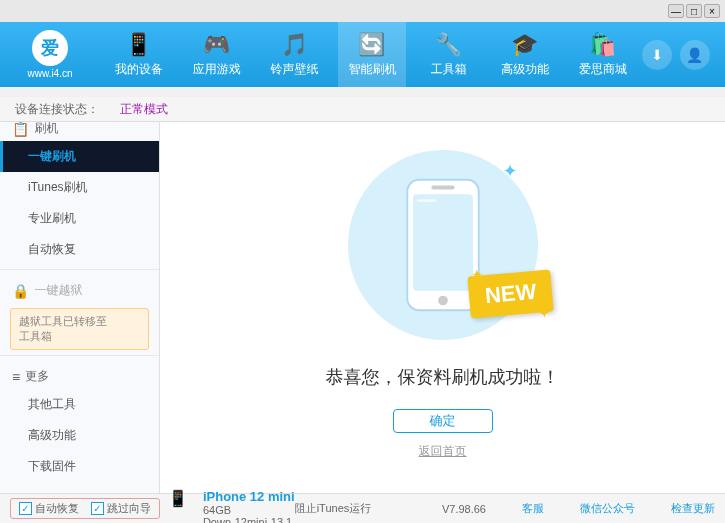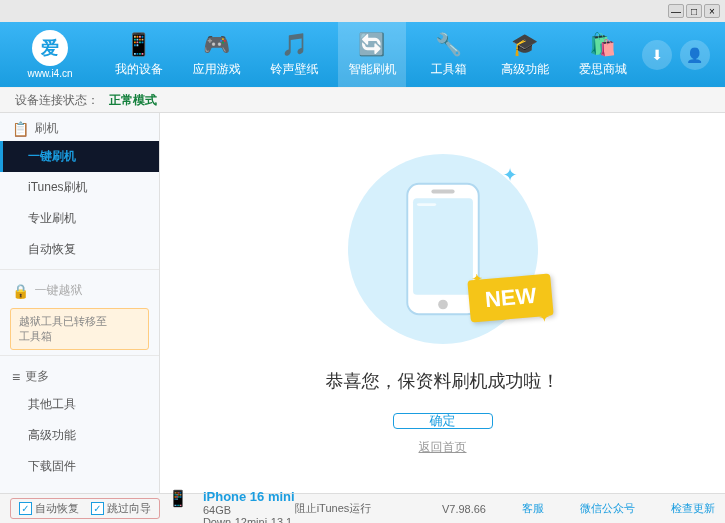--- a/index.html
+++ b/index.html
@@ -57,27 +57,27 @@
     }
 
     
     .main-area {
       position: absolute; top: 87px; left: 0; right: 0; bottom: 30px;
       display: flex;
     }
 
     
     .status-bar {
-      position: absolute; top: 88px; left: 0; right: 0; height: 25px;
+      position: absolute; top: 97px; left: 0; right: 0; height: 25px;
       background: #f5f5f5; border-bottom: 1px solid #ddd;
       display: flex; align-items: center; padding-left: 15px;
       font-size: 12px; color: #333; z-index: 80;
     }
     .status-label { color: #666; }
-    .status-value { color: #15803d; font-weight: bold; margin-left: 10px; }
+    .status-value { color: #a21caf; font-weight: normal; margin-left: 21px; }
 
     
     .sidebar {
       width: 160px; background: #f7f9fc; border-right: 1px solid #e0e0e0;
       margin-top: 25px; overflow-y: auto; height: calc(100% - 25px);
       flex-shrink: 0;
     }
     .sidebar-section-header {
       display: flex; align-items: center; padding: 8px 12px 4px 12px;
       font-size: 12px; color: #666;
@@ -142,21 +142,21 @@
     }
     .sparkles {
       position: absolute; top: 10px; right: 20px; color: #5bc8f5; font-size: 18px;
       z-index: 3;
     }
 
     .success-text {
       font-size: 18px; color: #333; margin-bottom: 20px; font-weight: normal;
     }
     .confirm-btn {
-      width: 100px; height: 16px; background: white; border: 1px solid #1a9de0;
+      width: 100px; height: 24px; background: white; border: 1px solid #1a9de0;
       color: #1a9de0; border-radius: 4px; cursor: pointer; font-size: 13px;
       margin-bottom: 10px; display: flex; align-items: center; justify-content: center;
     }
     .back-home-link {
       font-size: 12px; color: #999; cursor: pointer; text-decoration: underline;
     }
 
     
     .bottom-bar {
       position: absolute; bottom: 0; left: 0; right: 0; height: 30px;
@@ -332,21 +332,21 @@
         <span>自动恢复</span>
       </div>
       <div class="bottom-checkbox">
         <div class="checkbox-box">✓</div>
         <span>跳过向导</span>
       </div>
     </div>
     <div class="bottom-device-row">
       <span class="device-icon">📱</span>
       <div class="device-info">
-        <div class="device-name">iPhone 16 mini</div>
+        <div class="device-name">iPhone 12 mini</div>
         <div class="device-storage">64GB</div>
         <div class="device-model">Down-12mini-13,1</div>
       </div>
     </div>
   </div>
 
   <div class="bottom-status-left">
     <span>阻止iTunes运行</span>
   </div>
 

